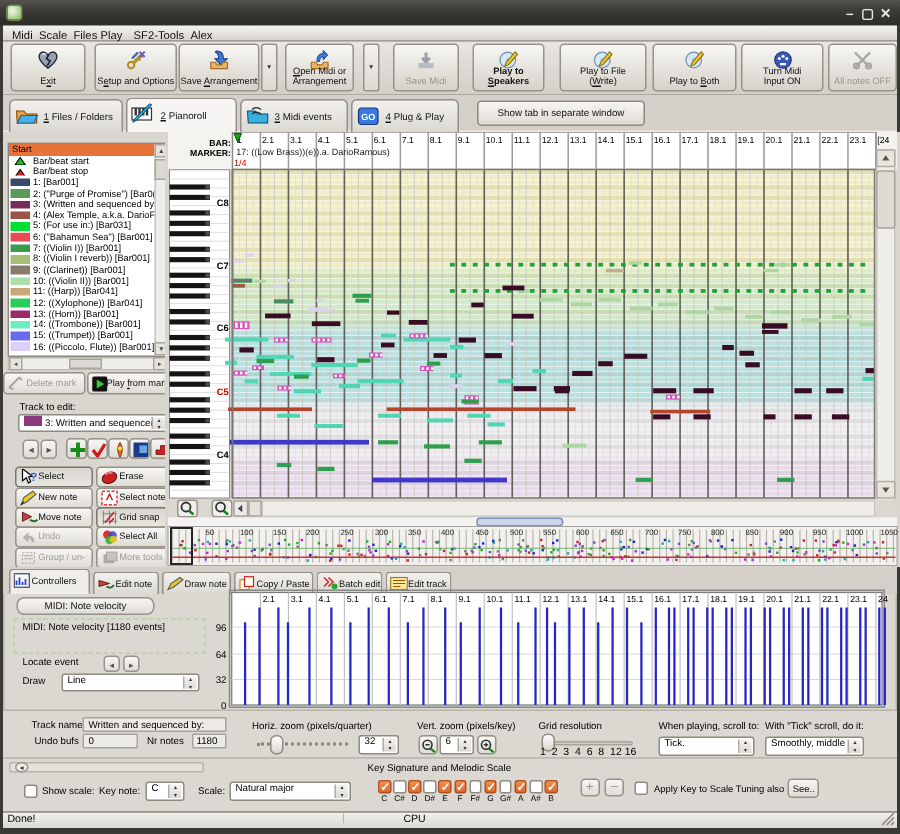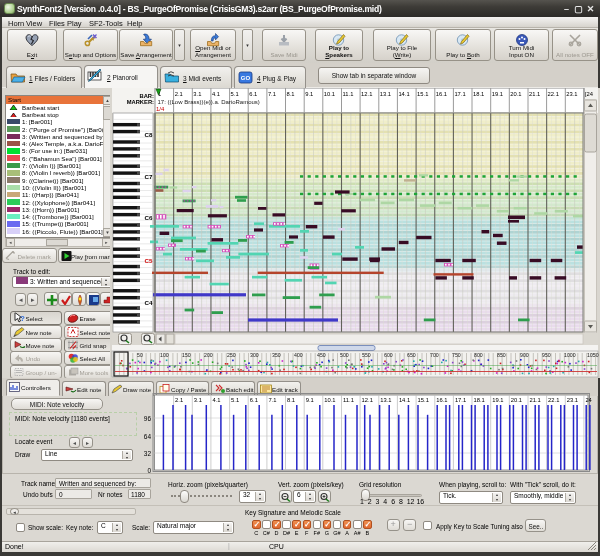--- a/index.html
+++ b/index.html
@@ -43,32 +43,31 @@
 .spin{position:absolute;right:1px;top:1px;bottom:1px;width:9px;background:linear-gradient(#f4f3f1,#ddd9d3);border-left:1px solid #b0aca4;font-size:4px;line-height:4.5px;text-align:center;color:#333}
 .lab7{position:absolute;font-size:6.5px;color:#000;white-space:nowrap}
 .cb{position:absolute;width:8.5px;height:8.5px;background:#fff;border:1px solid #8f8a82;border-radius:2px}
 .cb.chk{background:linear-gradient(#f09050,#e06830);border-color:#b05020}
 .cb.chk:after{content:"✓";position:absolute;left:0.5px;top:-1.5px;color:#fff;font-size:8px;font-weight:bold}
 .sliderline{position:absolute;height:3px;background:linear-gradient(#b8b4ac,#d8d5cf);border-radius:2px;border:1px solid #a8a49c}
 .sthumb{position:absolute;width:9px;height:13px;background:linear-gradient(#fdfdfc,#dad7d1);border:1px solid #8f8a82;border-radius:4px}
 </style></head><body>
 <div id="titlebar">
  <div id="appicon"></div>
- <div class="ttl">SynthFont2 [Version .0.4.0] - BS_PurgeOfPromise (CrisisGM3).s2arr (BS_PurgeOfPromise.mid)</div>
  <div class="winbtn" style="left:560px">–</div>
  <div class="winbtn" style="left:572px">▢</div>
  <div class="winbtn" style="left:584px">✕</div>
 </div>
 <div id="menubar">
- <span style="left:6px">Horn</span>
-    <span style="left:24px">View</span>
+ <span style="left:6px">Midi</span>
+    <span style="left:24px">Scale</span>
     <span style="left:47px">Files</span>
     <span style="left:65px">Play</span>
     <span style="left:87px">SF2-Tools</span>
-    <span style="left:125px">Help</span>
+    <span style="left:125px">Alex</span>
 </div>
 <div id="toolbar">
     <div class="tbtn" style="left:5px;width:50px">
       <div class="ico"><svg width="14" height="14" viewBox="0 0 14 14">
           <path d="M7 12.5 C1.8 8.5 0.3 5.5 1.4 3.2 C2.6 1 5.6 1.2 7 3.8 C8.4 1.2 11.4 1 12.6 3.2 C13.7 5.5 12.2 8.5 7 12.5 Z" fill="#97a2b4" stroke="#23242a" stroke-width="0.9"></path>
           <path d="M7.6 3.2 L6 6.2 L8.4 7.6 L6.4 11" stroke="#23242a" stroke-width="1.1" fill="none"></path>
           <path d="M3.2 3.4 q1.4-1 2.4-0.2" stroke="#e8ecf4" stroke-width="0.9" fill="none"></path>
         </svg></div>
       <div class="lbl" style="">E<u>x</u>it</div>
     </div>

